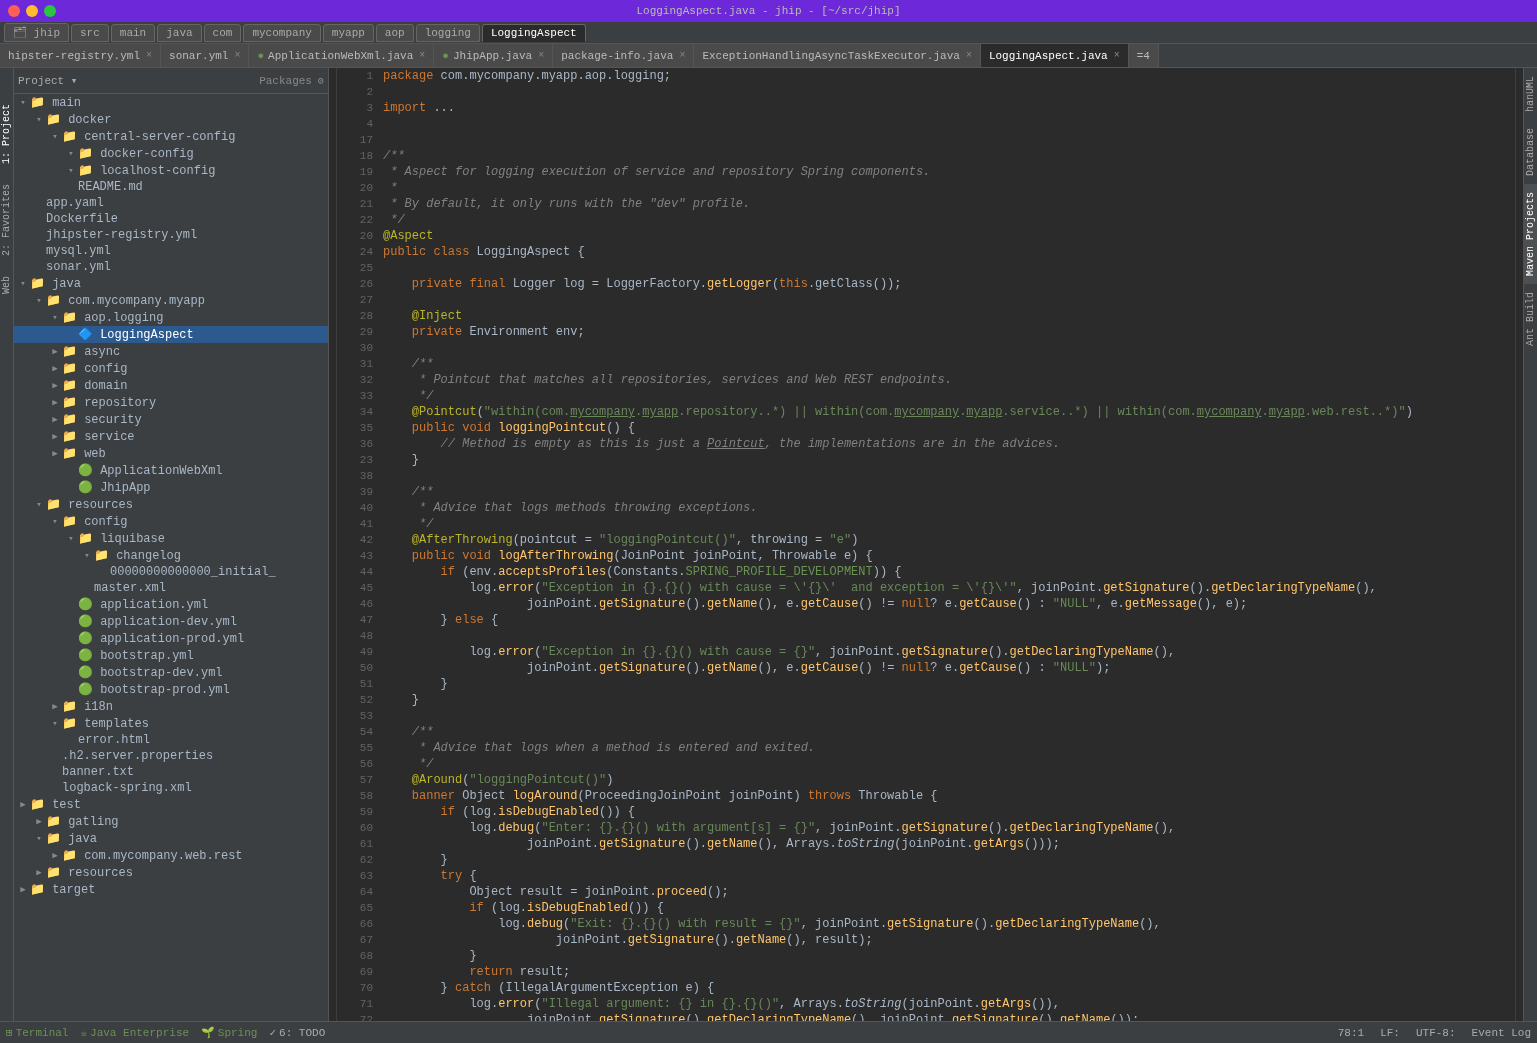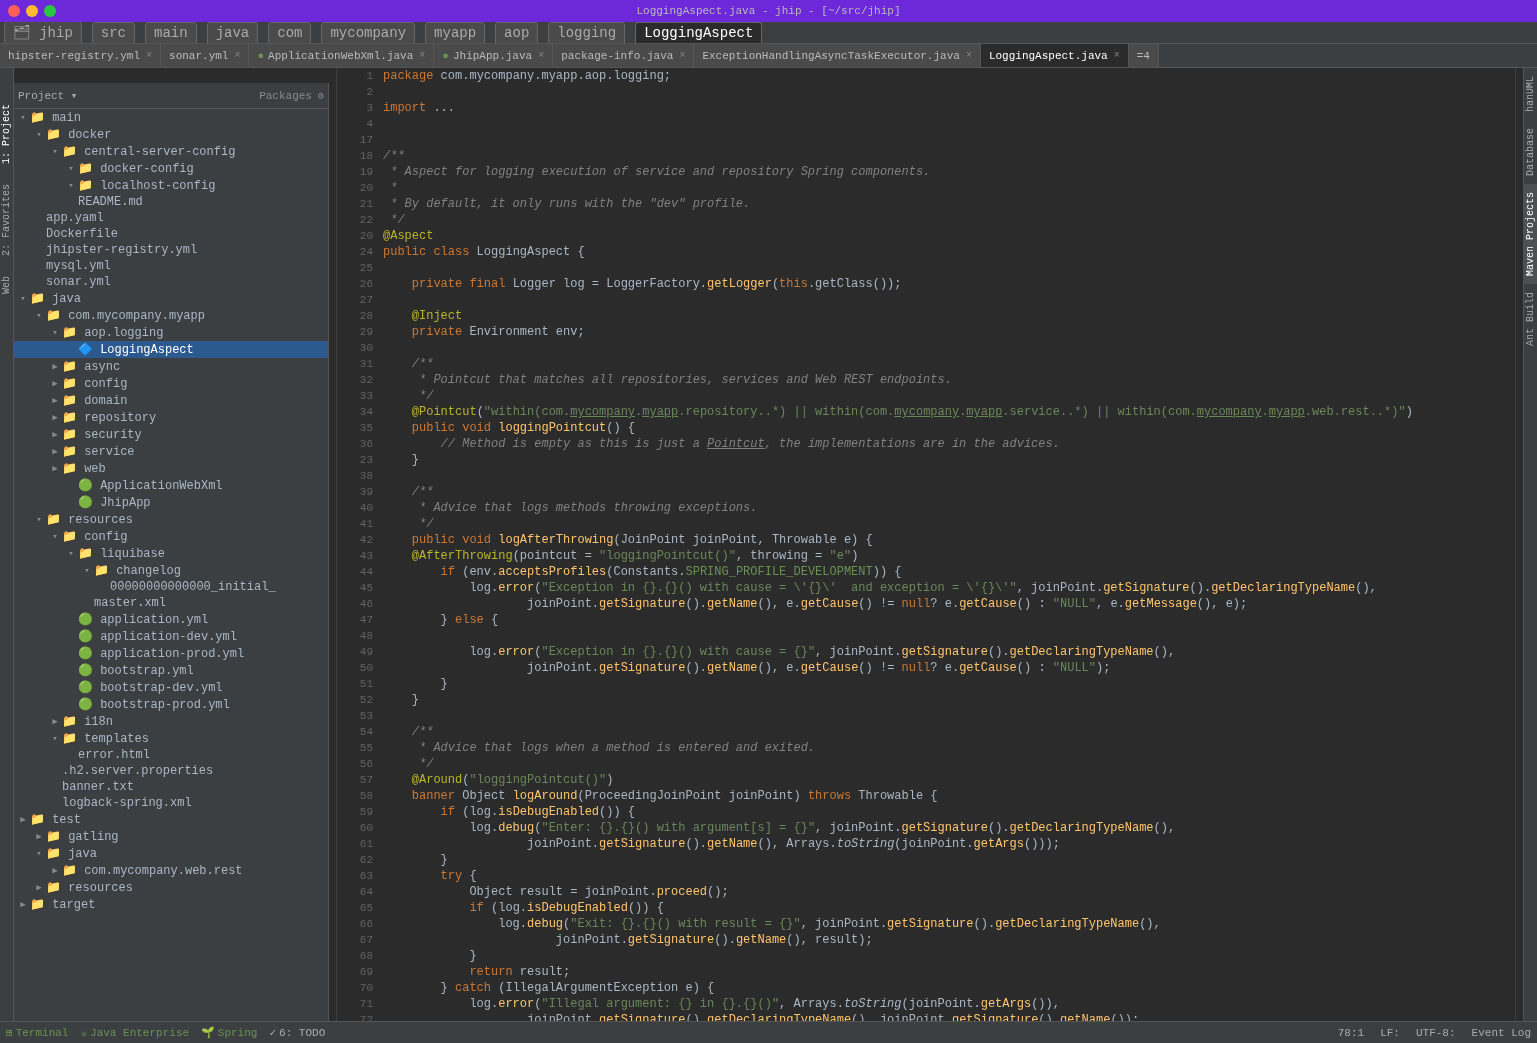--- a/index.html
+++ b/index.html
@@ -9,35 +9,35 @@
     .title-bar { height: 22px; background: #6d28d9; display: flex; align-items: center; justify-content: center; position: relative; }
     .title-bar-dots { position: absolute; left: 8px; display: flex; gap: 6px; }
     .dot { width: 12px; height: 12px; border-radius: 50%; }
     .dot-red { background: #ff5f57; }
     .dot-yellow { background: #febc2e; }
     .dot-green { background: #28c840; }
     .title-bar-text { font-size: 11px; color: #bbb; }
 
     
     .nav-tabs { height: 22px; background: #3c3f41; display: flex; align-items: center; padding: 0 4px; border-bottom: 1px solid #555; overflow: hidden; }
-    .nav-tab { padding: 2px 8px; font-size: 14px; color: #aaa; background: #4a4a4a; border: 1px solid #666; margin-right: 10px; border-radius: 3px 3px 0 0; cursor: pointer; white-space: nowrap; }
+    .nav-tab { padding: 2px 8px; font-size: 11px; color: #aaa; background: #4a4a4a; border: 1px solid #666; margin-right: 2px; border-radius: 3px 3px 0 0; cursor: pointer; white-space: nowrap; }
     .nav-tab.active { background: #2b2b2b; color: #fff; border-bottom-color: #2b2b2b; }
 
     
     .file-tabs { height: 24px; background: #3c3f41; display: flex; align-items: stretch; border-bottom: 1px solid #555; overflow: hidden; }
     .file-tab { display: flex; align-items: center; padding: 0 8px; font-size: 11px; color: #bbb; background: #4a4a4a; border-right: 1px solid #555; cursor: pointer; gap: 4px; white-space: nowrap; }
     .file-tab.active { background: #2b2b2b; color: #fff; }
     .file-tab .close-x { color: #888; font-size: 10px; margin-left: 2px; }
     .file-tab .icon-dot { color: #6a9153; }
 
     
     .main-layout { display: flex; height: calc(1043px - 22px - 22px - 24px - 22px); }
 
     
-    .sidebar { width: 315px; background: #3c3f41; border-right: 1px solid #555; display: flex; flex-direction: column; overflow: hidden; margin-top: 15px; }
+    .sidebar { width: 315px; background: #3c3f41; border-right: 1px solid #555; display: flex; flex-direction: column; overflow: hidden; }
     .sidebar-toolbar { height: 26px; background: #3c3f41; display: flex; align-items: center; padding: 0 4px; gap: 2px; border-bottom: 1px solid #555; }
     .sidebar-content { flex: 1; overflow-y: auto; overflow-x: hidden; }
     .tree-item { display: flex; align-items: center; padding: 1px 0; padding-left: var(--depth, 0px); cursor: pointer; color: #a9b7c6; font-size: 12px; white-space: nowrap; }
     .tree-item.selected { background: #2d5a8e; color: #fff; }
     .tree-item .arrow { width: 14px; text-align: center; font-size: 9px; color: #888; }
     .tree-item .label { font-size: 12px; }
 
     
     .editor-area { flex: 1; display: flex; flex-direction: column; background: #2b2b2b; }
     .editor-content { flex: 1; display: flex; overflow: hidden; }
@@ -433,22 +433,22 @@
           <div class="code-line"><span class="c-comment">     * Pointcut that matches all repositories, services and Web REST endpoints.</span></div>
           <div class="code-line"><span class="c-comment">     */</span></div>
           <div class="code-line">    <span class="c-annotation">@Pointcut</span>(<span class="c-string">"within(com.<span style="text-decoration:underline">mycompany</span>.<span style="text-decoration:underline">myapp</span>.repository..*) || within(com.<span style="text-decoration:underline">mycompany</span>.<span style="text-decoration:underline">myapp</span>.service..*) || within(com.<span style="text-decoration:underline">mycompany</span>.<span style="text-decoration:underline">myapp</span>.web.rest..*)</span><span class="c-string">"</span>)</div>
           <div class="code-line">    <span class="c-keyword">public void</span> <span class="c-method">loggingPointcut</span>() {</div>
           <div class="code-line">        <span class="c-comment">// Method is empty as this is just a <span style="text-decoration:underline">Pointcut</span>, the implementations are in the advices.</span></div>
           <div class="code-line">    }</div>
           <div class="code-line"></div>
           <div class="code-line">    <span class="c-comment">/**</span></div>
           <div class="code-line"><span class="c-comment">     * Advice that logs methods throwing exceptions.</span></div>
           <div class="code-line"><span class="c-comment">     */</span></div>
+          <div class="code-line">    <span class="c-annotation">@AfterThrowing</span>(pointcut = <span class="c-string">"loggingPointcut()"</span>, throwing = <span class="c-string">"e"</span>)</div>
           <div class="code-line">    <span class="c-keyword">public void</span> <span class="c-method">logAfterThrowing</span>(JoinPoint joinPoint, Throwable e) {</div>
-          <div class="code-line">    <span class="c-annotation">@AfterThrowing</span>(pointcut = <span class="c-string">"loggingPointcut()"</span>, throwing = <span class="c-string">"e"</span>)</div>
           <div class="code-line">        <span class="c-keyword">if</span> (env.<span class="c-method">acceptsProfiles</span>(Constants.<span class="c-green">SPRING_PROFILE_DEVELOPMENT</span>)) {</div>
           <div class="code-line">            log.<span class="c-method">error</span>(<span class="c-string">"Exception in {}.{}() with cause = \'{}\'  and exception = \'{}\'"</span>, joinPoint.<span class="c-method">getSignature</span>().<span class="c-method">getDeclaringTypeName</span>(),</div>
           <div class="code-line">                    joinPoint.<span class="c-method">getSignature</span>().<span class="c-method">getName</span>(), e.<span class="c-method">getCause</span>() != <span class="c-keyword">null</span>? e.<span class="c-method">getCause</span>() : <span class="c-string">"NULL"</span>, e.<span class="c-method">getMessage</span>(), e);</div>
           <div class="code-line">        } <span class="c-keyword">else</span> {</div>
           <div class="code-line"></div>
           <div class="code-line">            log.<span class="c-method">error</span>(<span class="c-string">"Exception in {}.{}() with cause = {}"</span>, joinPoint.<span class="c-method">getSignature</span>().<span class="c-method">getDeclaringTypeName</span>(),</div>
           <div class="code-line">                    joinPoint.<span class="c-method">getSignature</span>().<span class="c-method">getName</span>(), e.<span class="c-method">getCause</span>() != <span class="c-keyword">null</span>? e.<span class="c-method">getCause</span>() : <span class="c-string">"NULL"</span>);</div>
           <div class="code-line">        }</div>
           <div class="code-line">    }</div>
           <div class="code-line"></div>

